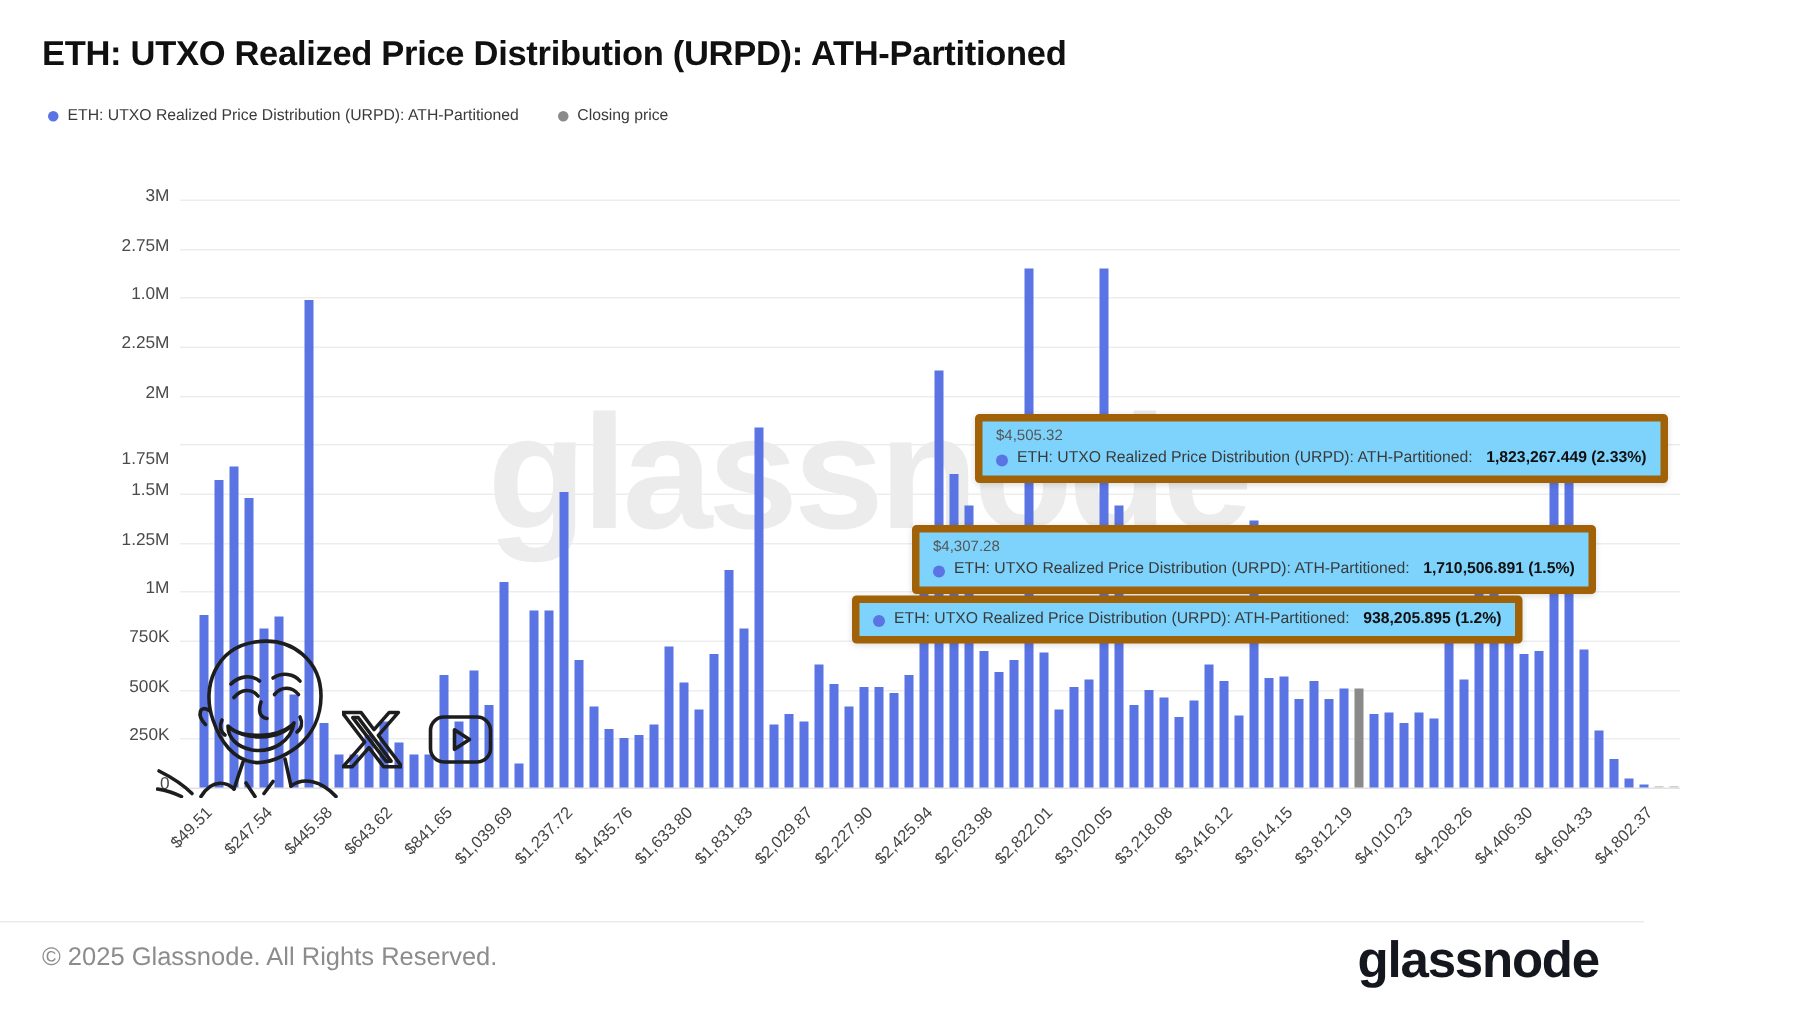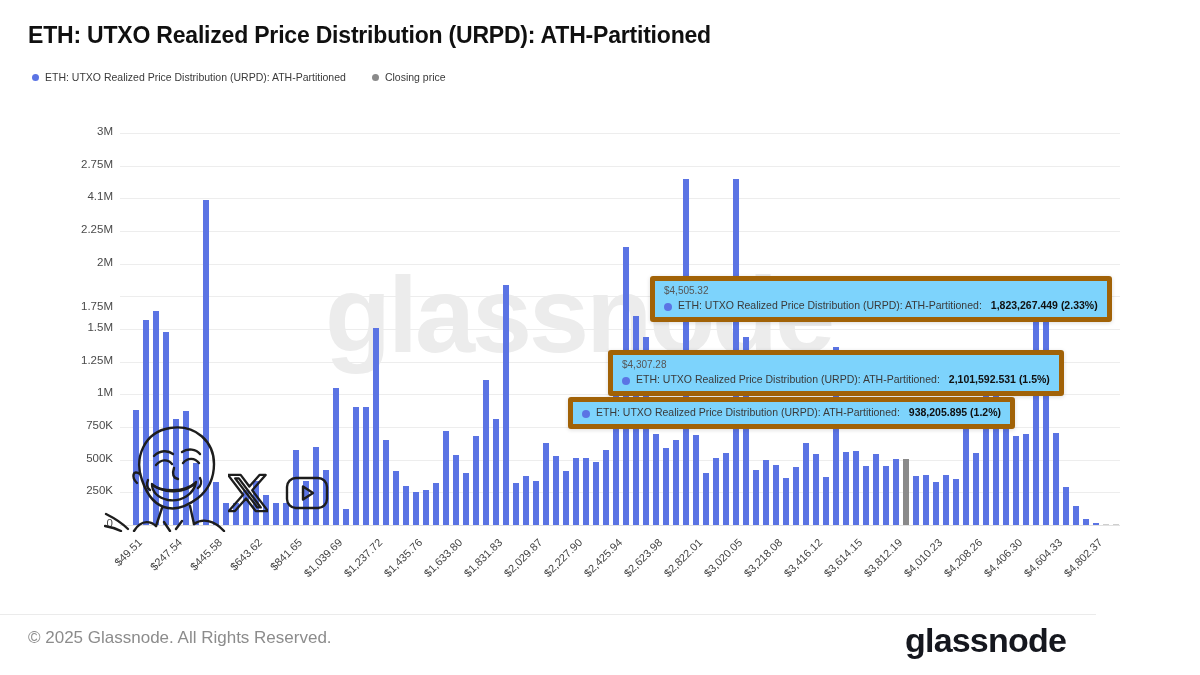--- a/index.html
+++ b/index.html
@@ -95,21 +95,21 @@
       <div class="ylab" style="top: 354px;">1.25M</div>
       <div class="gridline" style="left: 120px; width: 1000px; top: 329px;"></div>
       <div class="ylab" style="top: 321px;">1.5M</div>
       <div class="gridline" style="left: 120px; width: 1000px; top: 296px;"></div>
       <div class="ylab" style="top: 288px; margin-top: 12px;">1.75M</div>
       <div class="gridline" style="left: 120px; width: 1000px; top: 264px;"></div>
       <div class="ylab" style="top: 256px;">2M</div>
       <div class="gridline" style="left: 120px; width: 1000px; top: 231px;"></div>
       <div class="ylab" style="top: 223px;">2.25M</div>
       <div class="gridline" style="left: 120px; width: 1000px; top: 198px;"></div>
-      <div class="ylab" style="top: 190px;">4.1M</div>
+      <div class="ylab" style="top: 190px;">1.0M</div>
       <div class="gridline" style="left: 120px; width: 1000px; top: 166px;"></div>
       <div class="ylab" style="top: 158px;">2.75M</div>
       <div class="gridline" style="left: 120px; width: 1000px; top: 133px;"></div>
       <div class="ylab" style="top: 125px;">3M</div>
       <div class="bar" title="$49.51" style="left: 133px; top: 410px; height: 115px; background: rgb(91, 116, 228);"></div>
       <div class="bar" title="$99.02" style="left: 143px; top: 320px; height: 205px; background: rgb(91, 116, 228);"></div>
       <div class="bar" title="$148.53" style="left: 153px; top: 311px; height: 214px; background: rgb(91, 116, 228);"></div>
       <div class="bar" title="$198.04" style="left: 163px; top: 332px; height: 193px; background: rgb(91, 116, 228);"></div>
       <div class="bar" title="$247.54" style="left: 173px; top: 419px; height: 106px; background: rgb(91, 116, 228);"></div>
       <div class="bar" title="$297.06" style="left: 183px; top: 411px; height: 114px; background: rgb(91, 116, 228);"></div>
@@ -289,21 +289,21 @@
       <span class="tt-dot" style="background: rgb(91, 116, 228);"></span>
       <span class="tt-label">ETH: UTXO Realized Price Distribution (URPD): ATH-Partitioned:</span>
       <span class="tt-value">1,823,267.449 (2.33%)</span>
     </div>
   </div>
   <div class="tooltip tooltip-1">
     <div class="tt-price">$4,307.28</div>
     <div class="tt-row">
       <span class="tt-dot" style="background: rgb(91, 116, 228);"></span>
       <span class="tt-label">ETH: UTXO Realized Price Distribution (URPD): ATH-Partitioned:</span>
-      <span class="tt-value">2,101,592.531 (1.5%)</span>
+      <span class="tt-value">1,710,506.891 (1.5%)</span>
     </div>
   </div>
   <div class="tooltip tooltip-2">
     <div class="tt-row">
       <span class="tt-dot" style="background: rgb(91, 116, 228);"></span>
       <span class="tt-label">ETH: UTXO Realized Price Distribution (URPD): ATH-Partitioned:</span>
       <span class="tt-value">938,205.895 (1.2%)</span>
     </div>
   </div>
 

